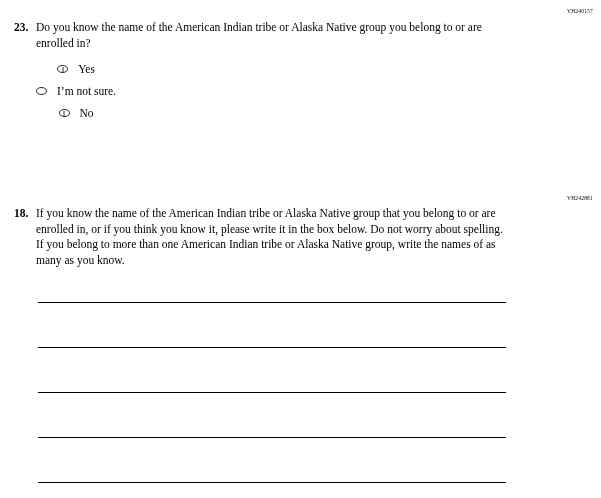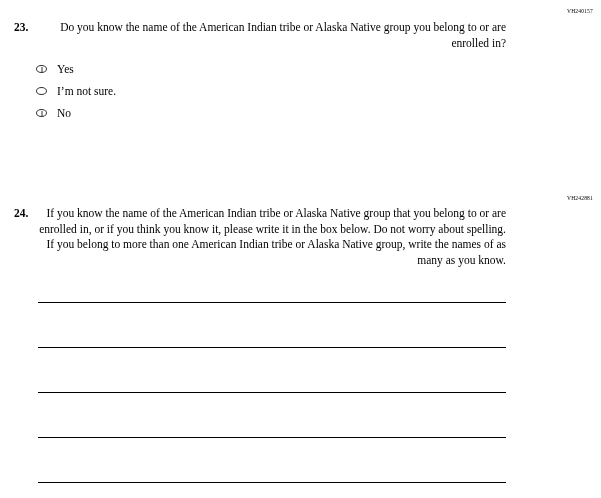--- a/index.html
+++ b/index.html
@@ -39,30 +39,30 @@
     font-size: 11.5px;
     width: 22px;
     flex: 0 0 22px;
     text-align: left;
     line-height: 15.5px;
   }
   .q-text {
     font-size: 11.5px;
     line-height: 15.5px;
     max-width: 470px;
-    text-align: right;
   }
   .options {
     position: absolute;
     left: 36px;
   }
   .option-row {
     display: flex;
     align-items: center;
     height: 22px;
+    justify-content: center;
   }
   .bubble {
     width: 11px;
     height: 8px;
     border: 1px solid #333;
     border-radius: 50%;
     background: #fff;
     position: relative;
     flex: 0 0 11px;
     box-sizing: border-box;
@@ -130,21 +130,21 @@
     <div class="option-row">
       <span class="bubble"></span>
       <span class="option-label">No</span>
     </div>
 
   </div>
 
   <div class="qid" style="top: 195px;">VH242881</div>
 
   <div class="question" style="top: 206px; left: 14px; width: 500px;">
-    <div class="q-number">24.</div>
+    <div class="q-number">18.</div>
     <div class="q-text">If you know the name of the American Indian tribe or Alaska Native group that you belong to or are enrolled in, or if you think you know it, please write it in the box below. Do not worry about spelling. If you belong to more than one American Indian tribe or Alaska Native group, write the names of as many as you know.</div>
   </div>
 
   <div class="write-lines" style="top: 258px;">
     <div class="line-slot">
       <span class="rule"></span>
     </div>
     <div class="line-slot">
       <span class="rule"></span>
     </div>

